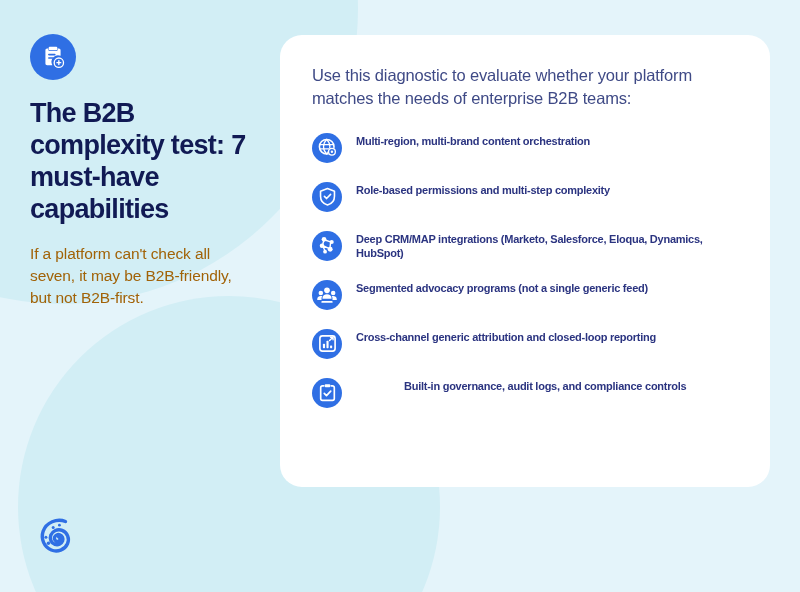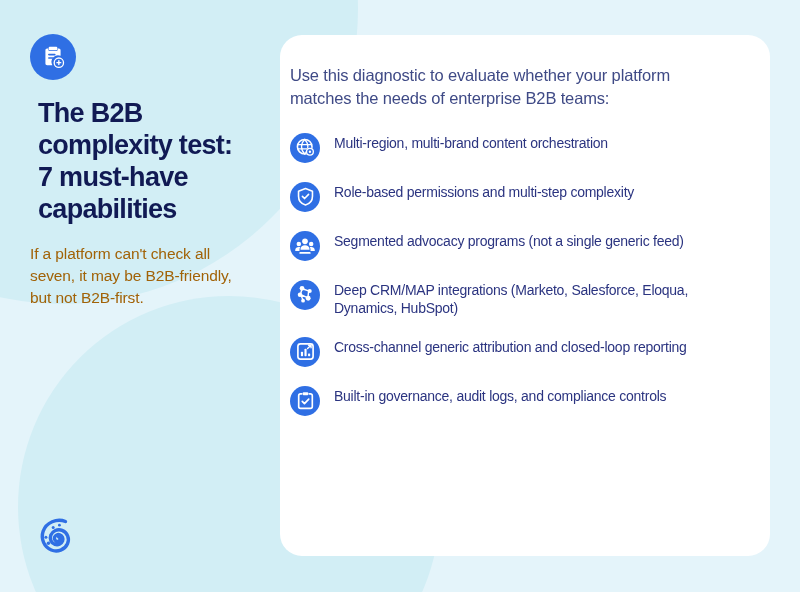--- a/index.html
+++ b/index.html
@@ -62,21 +62,21 @@
     border-radius: 50%;
     background: #2f6fe4;
     display: flex;
     align-items: center;
     justify-content: center;
     margin-bottom: 18px;
   }
   .brand-badge svg { display: block; }
 
   .panel-title {
-    margin: 8px;
+    margin: 0;
     font-size: 27px;
     line-height: 1.18;
     font-weight: bold;
     letter-spacing: -0.7px;
     color: #111a54;
     max-width: 225px;
   }
 
   .panel-subtitle {
     margin: 18px 0 0 0;
@@ -95,25 +95,25 @@
     height: 44px;
   }
   .brand-logo svg { display: block; }
 
   
   .card {
     position: absolute;
     left: 280px;
     top: 35px;
     width: 490px;
-    height: 521px;
+    height: 452px;
     box-sizing: border-box;
     background: #ffffff;
     border-radius: 22px;
-    padding: 29px 28px 0 10px;
+    padding: 29px 28px 0 32px;
   }
 
   .card-intro {
     margin: 0 0 22px 0;
     font-size: 16.5px;
     line-height: 1.38;
     color: #3f4a86;
     letter-spacing: -0.15px;
     max-width: 436px;
   }
@@ -122,40 +122,40 @@
     list-style: none;
     margin: 0;
     padding: 0;
   }
 
   .check-item {
     display: flex;
     align-items: flex-start;
     margin-bottom: 18px;
   }
-  .check-item:last-child { margin-bottom: 0; }
+  .check-item:last-child { margin-bottom: 0; gap: 48px; }
 
   .check-icon {
     flex: 0 0 auto;
     width: 30px;
     height: 30px;
     border-radius: 50%;
     background: #2f6fe4;
     display: flex;
     align-items: center;
     justify-content: center;
     margin-right: 14px;
     margin-top: 1px;
   }
   .check-icon svg { display: block; }
 
   .check-label {
-    font-size: 14px;
+    font-size: 11px;
     line-height: 1.33;
-    font-weight: normal;
+    font-weight: bold;
     color: #2b3480;
     letter-spacing: -0.25px;
     max-width: 400px;
     padding-top: 2px;
   }
 </style>
 </head>
 <body>
 
 <div id="infographic">
@@ -223,47 +223,47 @@
           <svg width="19" height="19" viewBox="0 0 24 24" aria-hidden="true">
             <path d="M12 1.8 3.2 5.3v6.4c0 5.3 3.6 9.6 8.8 11.1 5.2-1.5 8.8-5.8 8.8-11.1V5.3L12 1.8z" fill="none" stroke="#ffffff" stroke-width="2" stroke-linejoin="round"></path>
             <path d="M8.1 11.8l2.7 2.8 5.1-5.3" fill="none" stroke="#ffffff" stroke-width="2" stroke-linecap="round" stroke-linejoin="round"></path>
           </svg>
         </span>
         <span class="check-label">Role-based permissions and multi-step complexity</span>
       </li>
 
       <li class="check-item">
         <span class="check-icon">
+          <svg width="19" height="19" viewBox="0 0 24 24" aria-hidden="true">
+            <path d="M7.6 4.8 16 7.4M7.6 4.8 5.6 12M5.6 12l9.4 4.3M16 7.4l-1 8.9M5.6 12 9 19" stroke="#ffffff" stroke-width="1.8" fill="none" stroke-linecap="round"></path>
+            <circle cx="7.6" cy="4.2" r="3" fill="#ffffff"></circle>
+            <circle cx="17.3" cy="7.6" r="2.6" fill="#ffffff"></circle>
+            <circle cx="5" cy="12.2" r="2.8" fill="#ffffff"></circle>
+            <circle cx="15.4" cy="16.8" r="3.1" fill="#ffffff"></circle>
+            <circle cx="8.9" cy="19.8" r="2.4" fill="#ffffff"></circle>
+          </svg>
+        </span>
+        <span class="check-label">Deep CRM/MAP integrations (Marketo, Salesforce, Eloqua, Dynamics, HubSpot)</span>
+      </li>
+
+      <li class="check-item">
+        <span class="check-icon">
           <svg width="20" height="20" viewBox="0 0 24 24" aria-hidden="true">
             <circle cx="12" cy="6.4" r="3.4" fill="#ffffff"></circle>
             <path d="M12 11.1c-3 0-5.4 1.9-5.4 4.2v1.1h10.8v-1.1c0-2.3-2.4-4.2-5.4-4.2z" fill="#ffffff"></path>
             <circle cx="4.6" cy="9.6" r="2.7" fill="#ffffff"></circle>
             <path d="M4.6 13.3c-2.4 0-4.3 1.5-4.3 3.4v1.4h5.1v-2c0-1.1.4-2.1 1.1-2.8z" fill="#ffffff"></path>
             <circle cx="19.4" cy="9.6" r="2.7" fill="#ffffff"></circle>
             <path d="M19.4 13.3c2.4 0 4.3 1.5 4.3 3.4v1.4h-5.1v-2c0-1.1-.4-2.1-1.1-2.8z" fill="#ffffff"></path>
             <rect x="5.2" y="19.2" width="13.6" height="2.2" rx="1.1" fill="#ffffff"></rect>
           </svg>
         </span>
         <span class="check-label">Segmented advocacy programs (not a single generic feed)</span>
       </li>
 
-      <li class="check-item">
-        <span class="check-icon">
-          <svg width="19" height="19" viewBox="0 0 24 24" aria-hidden="true">
-            <path d="M7.6 4.8 16 7.4M7.6 4.8 5.6 12M5.6 12l9.4 4.3M16 7.4l-1 8.9M5.6 12 9 19" stroke="#ffffff" stroke-width="1.8" fill="none" stroke-linecap="round"></path>
-            <circle cx="7.6" cy="4.2" r="3" fill="#ffffff"></circle>
-            <circle cx="17.3" cy="7.6" r="2.6" fill="#ffffff"></circle>
-            <circle cx="5" cy="12.2" r="2.8" fill="#ffffff"></circle>
-            <circle cx="15.4" cy="16.8" r="3.1" fill="#ffffff"></circle>
-            <circle cx="8.9" cy="19.8" r="2.4" fill="#ffffff"></circle>
-          </svg>
-        </span>
-        <span class="check-label">Deep CRM/MAP integrations (Marketo, Salesforce, Eloqua, Dynamics, HubSpot)</span>
-      </li>
-
 
       <li class="check-item">
         <span class="check-icon">
           <svg width="19" height="19" viewBox="0 0 24 24" aria-hidden="true">
             <rect x="2.4" y="2.4" width="19.2" height="19.2" rx="3.2" fill="none" stroke="#ffffff" stroke-width="2.1"></rect>
             <rect x="6.2" y="12.4" width="2.7" height="5.6" rx="0.9" fill="#ffffff"></rect>
             <rect x="10.7" y="8.6" width="2.7" height="9.4" rx="0.9" fill="#ffffff"></rect>
             <rect x="15.2" y="14.4" width="2.7" height="3.6" rx="0.9" fill="#ffffff"></rect>
             <path d="M14.6 8.3 19 4.2M19 4.2h-3.1M19 4.2v3.1" stroke="#ffffff" stroke-width="1.8" fill="none" stroke-linecap="round" stroke-linejoin="round"></path>
           </svg>

